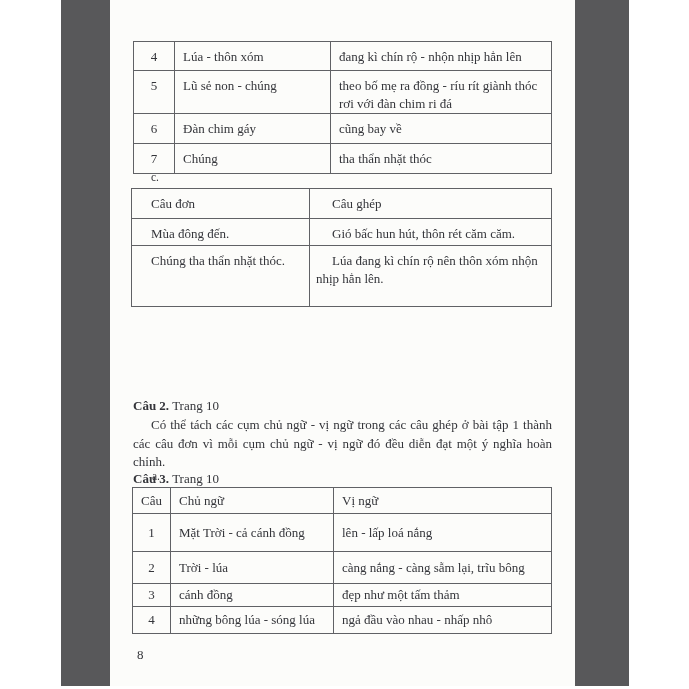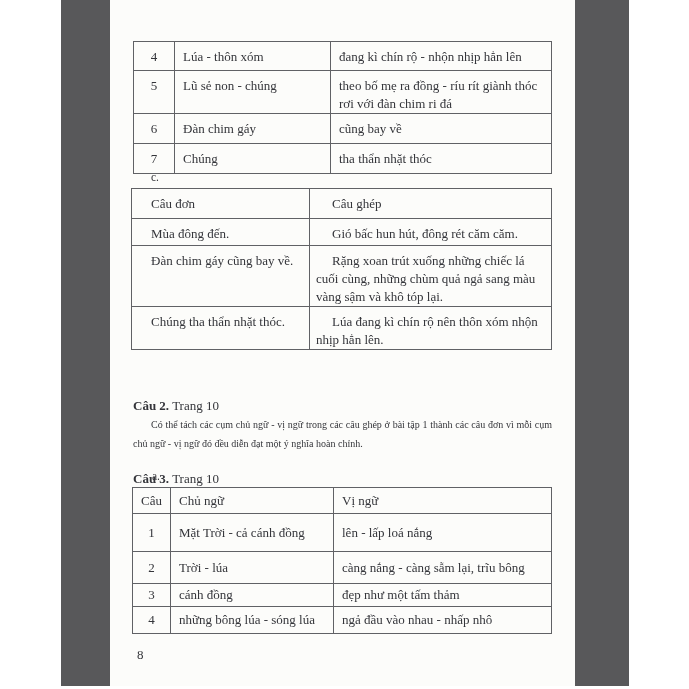--- a/index.html
+++ b/index.html
@@ -48,21 +48,21 @@
   .t3 tr:nth-child(1){height:26px;}
   .t3 tr:nth-child(2){height:38px;}
   .t3 tr:nth-child(3){height:32px;}
   .t3 tr:nth-child(4){height:23px;}
   .t3 tr:nth-child(5){height:27px;}
   .numcell{text-align:center;padding:0;}
   .small-label{font-size:11.5px;}
   .heading{font-size:13px;line-height:18px;}
   .heading b{font-weight:bold;}
   .para{
-    font-size:10px;line-height:18.5px;text-indent:18px;
+    font-size:13px;line-height:18.5px;text-indent:18px;
     text-align:justify;
   }
   .pagenum{font-size:13px;}
 </style>
 </head>
 <body>
 
 <div class="photo">
   <div class="page">
 
@@ -103,25 +103,21 @@
           <col style="width:178px">
           <col style="width:242px">
         </colgroup>
       <tbody>
           <tr>
         <td class="lcell">Câu đơn</td>
         <td class="rcell">Câu ghép</td>
       </tr>
       <tr>
         <td class="lcell">Mùa đông đến.</td>
-        <td class="rcell">Gió bấc hun hút, đông rét căm căm.</td>
-      </tr>
-      <tr>
-        <td class="lcell">Đàn chim gáy cũng bay về.</td>
-        <td class="rcell">Rặng xoan trút xuống những chiếc lá cuối cùng, những chùm quả ngả sang màu vàng sậm và khô tóp lại.</td>
+        <td class="rcell">Gió bấc hun hút, thôn rét căm căm.</td>
       </tr>
       <tr>
         <td class="lcell">Chúng tha thẩn nhặt thóc.</td>
         <td class="rcell">Lúa đang kì chín rộ nên thôn xóm nhộn nhịp hẳn lên.</td>
       </tr>
     </tbody>
       </table>
 
     <div class="abs heading" style="left:23px;top:397px;">
       <b>Câu 2.</b><span> Trang 10</span>

